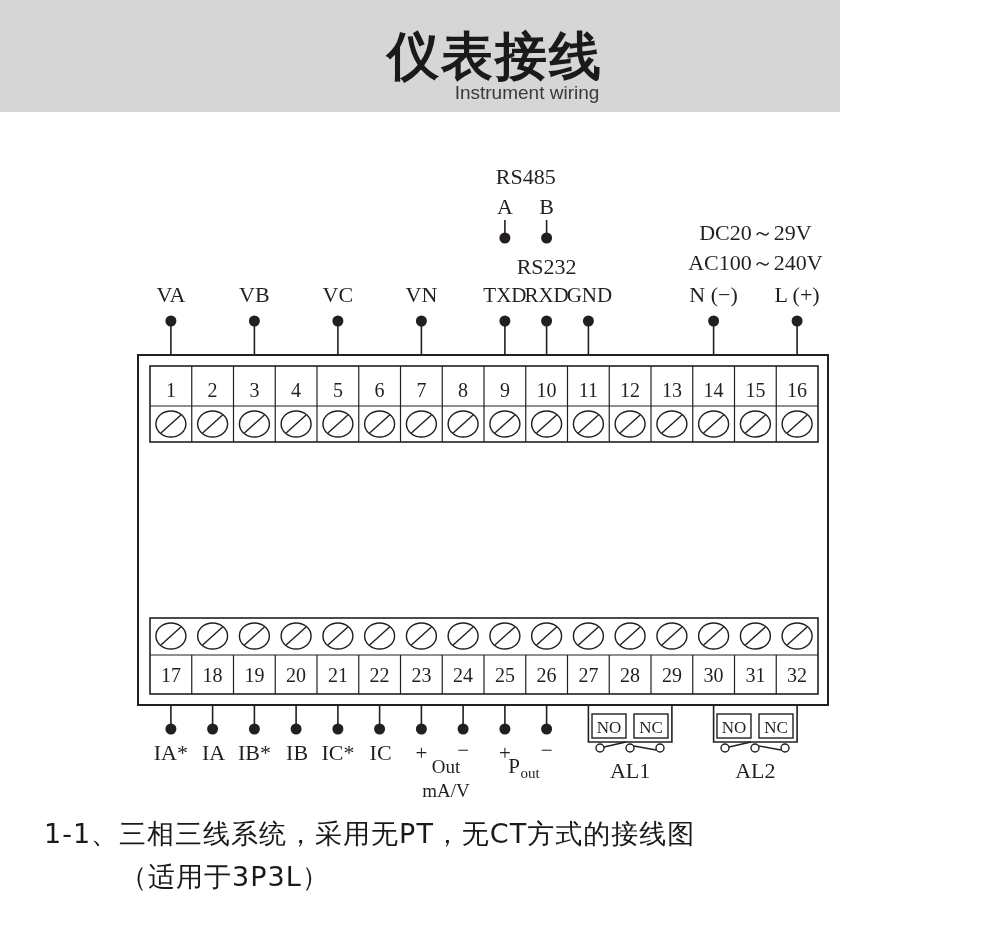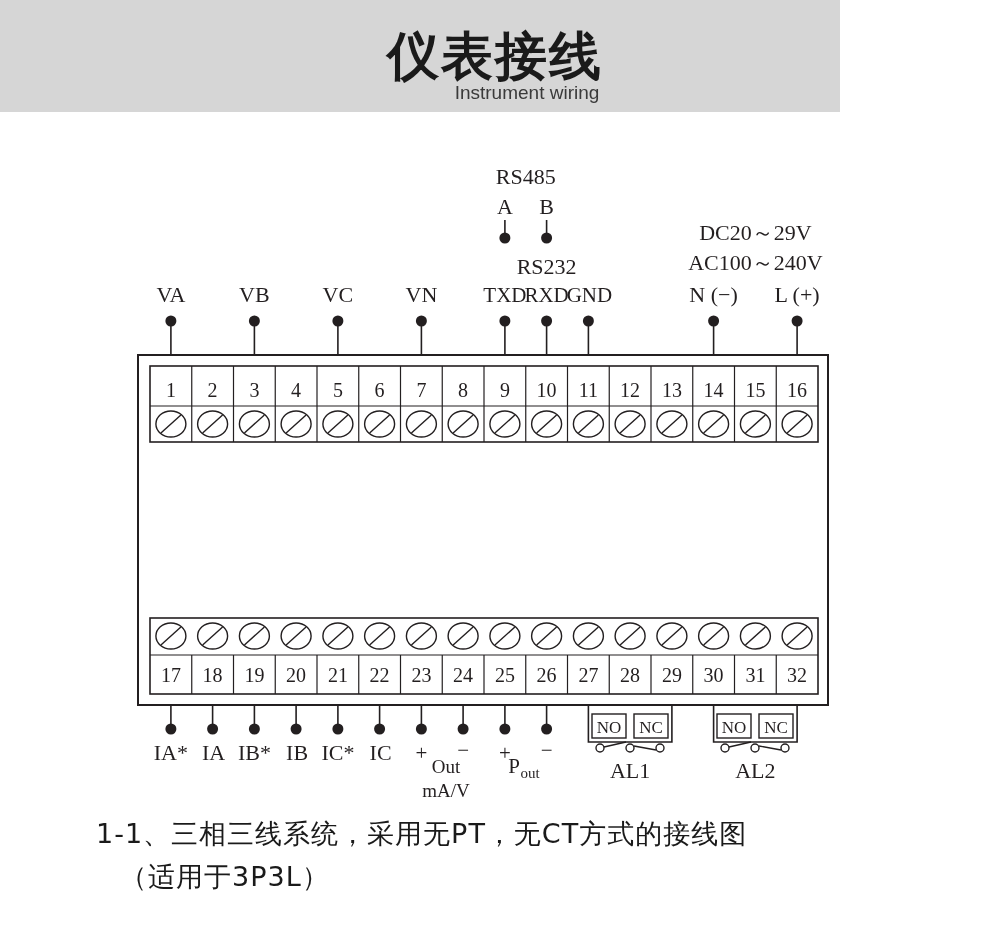--- a/index.html
+++ b/index.html
@@ -59,21 +59,21 @@
   .caption {
     position: absolute;
     left: 0;
     top: 812px;
     width: 990px;
     font-family: "DejaVu Sans", sans-serif;
     color: #1a1a1a;
   }
   .caption-line1 {
     font-size: 27px;
-    padding-left: 96px;
+    padding-left: 44px;
     line-height: 44px;
     letter-spacing: 1px;
   }
   .caption-line2 {
     font-size: 27px;
     padding-left: 120px;
     line-height: 42px;
     letter-spacing: 1px;
   }
   text {

